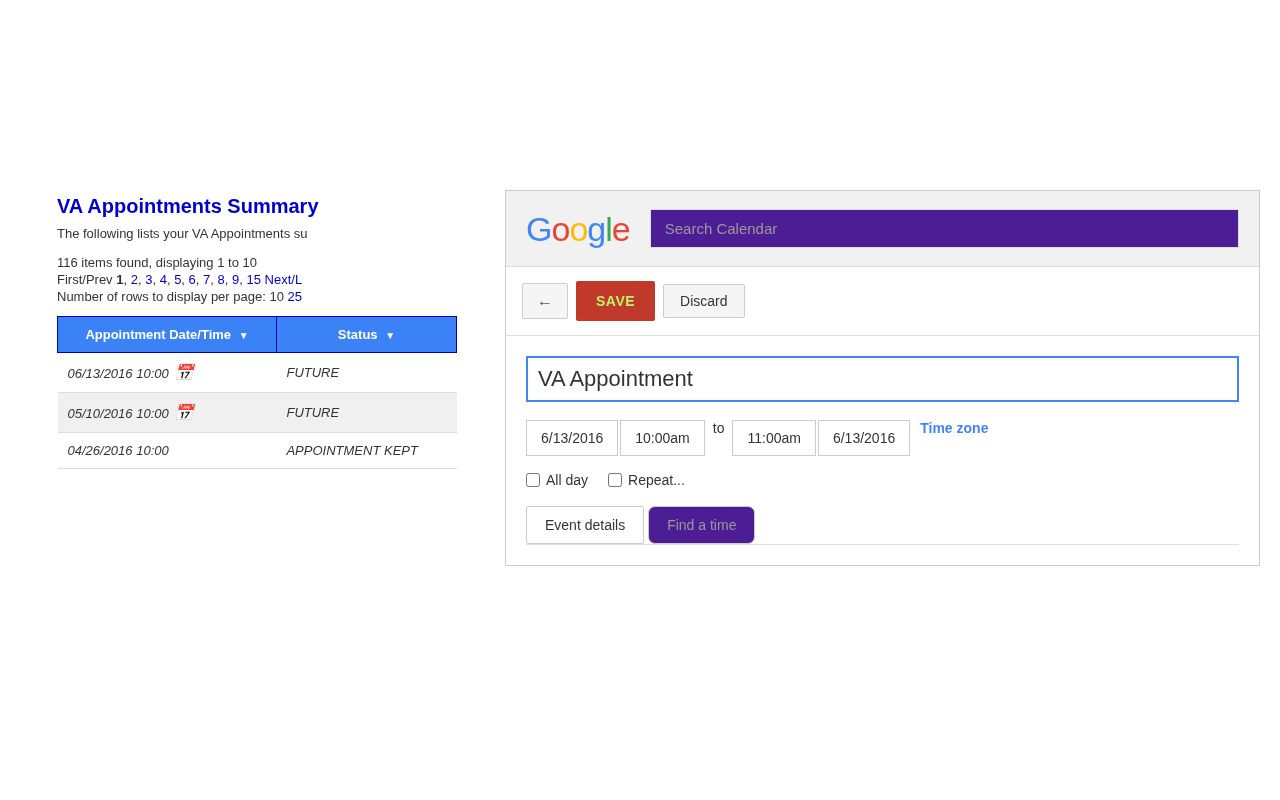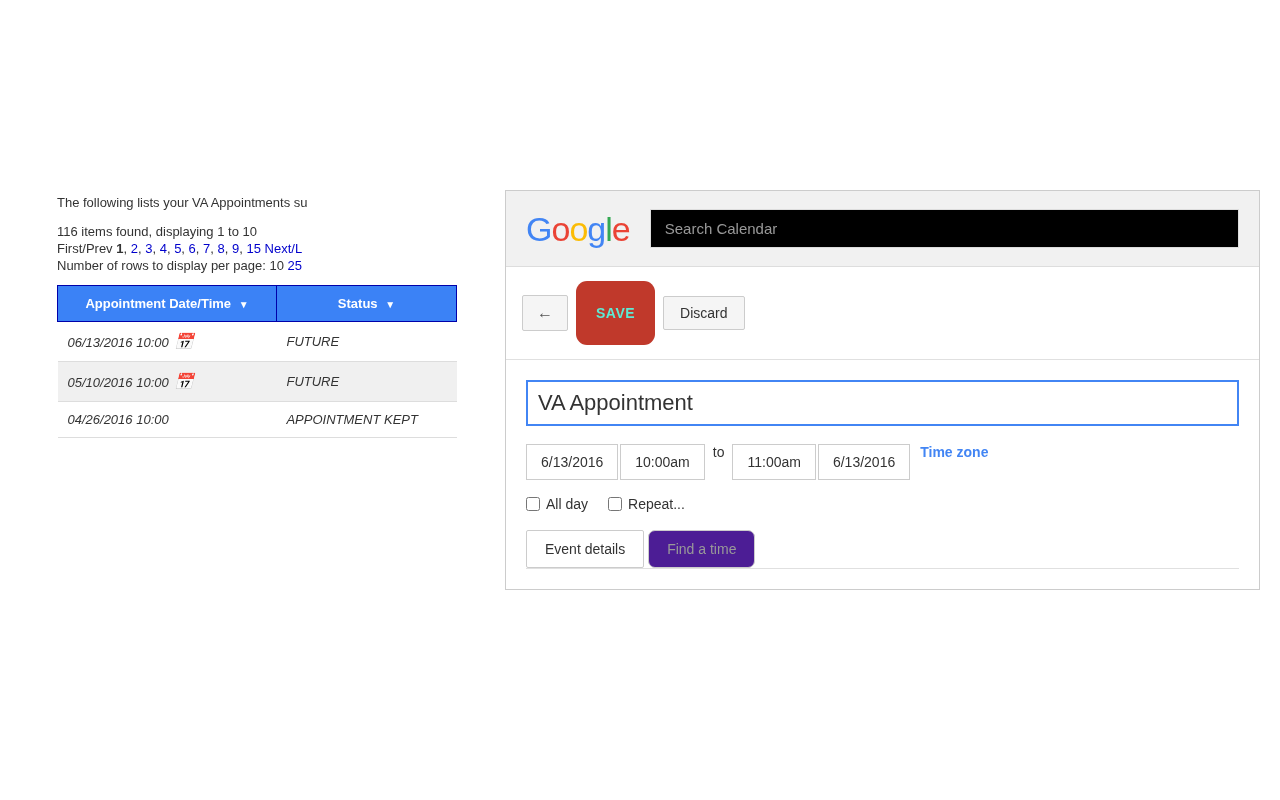--- a/index.html
+++ b/index.html
@@ -142,21 +142,21 @@
 
     .search-bar {
       flex: 1;
     }
 
     .search-input {
       width: 100%;
       padding: 10px 14px;
       font-size: 15px;
       border: 1px solid #ddd;
-      background: #000000;
+      background: #4c1d95;
       color: #999;
       outline: none;
     }
 
     .search-input::placeholder { color: #999; }
 
     
     .gcal-toolbar {
       padding: 14px 16px;
       display: flex;
@@ -171,26 +171,26 @@
       padding: 8px 14px;
       cursor: pointer;
       font-size: 16px;
       color: #555;
       border-radius: 2px;
     }
 
     .btn-save {
       background: #c0392b;
       border: none;
-      color: #5eead4;
+      color: #bef264;
       font-size: 14px;
       font-weight: bold;
-      padding: 24px 20px;
-      cursor: pointer;
-      border-radius: 11px;
+      padding: 12px 20px;
+      cursor: pointer;
+      border-radius: 2px;
       letter-spacing: 0.5px;
     }
 
     .btn-discard {
       background: #f5f5f5;
       border: 1px solid #ccc;
       color: #333;
       font-size: 14px;
       padding: 8px 16px;
       cursor: pointer;
@@ -295,20 +295,21 @@
       color: #999;
       background: #4c1d95;
       border-color: #ccc;
       border-radius: 7px;
     }
   </style>
 </head>
 <body>
 
 <div class="left-panel">
+  <div class="va-title">VA Appointments Summary</div>
   <div class="va-subtitle">The following lists your VA Appointments su</div>
   <div class="pagination-info">
     <span>116 items found, displaying 1 to 10</span>
   </div>
   <div class="pagination-info">
     <span>First/Prev</span>
     <strong>1</strong>,
     <a href="#">2</a>,
     <a href="#">3</a>,
     <a href="#">4</a>,

